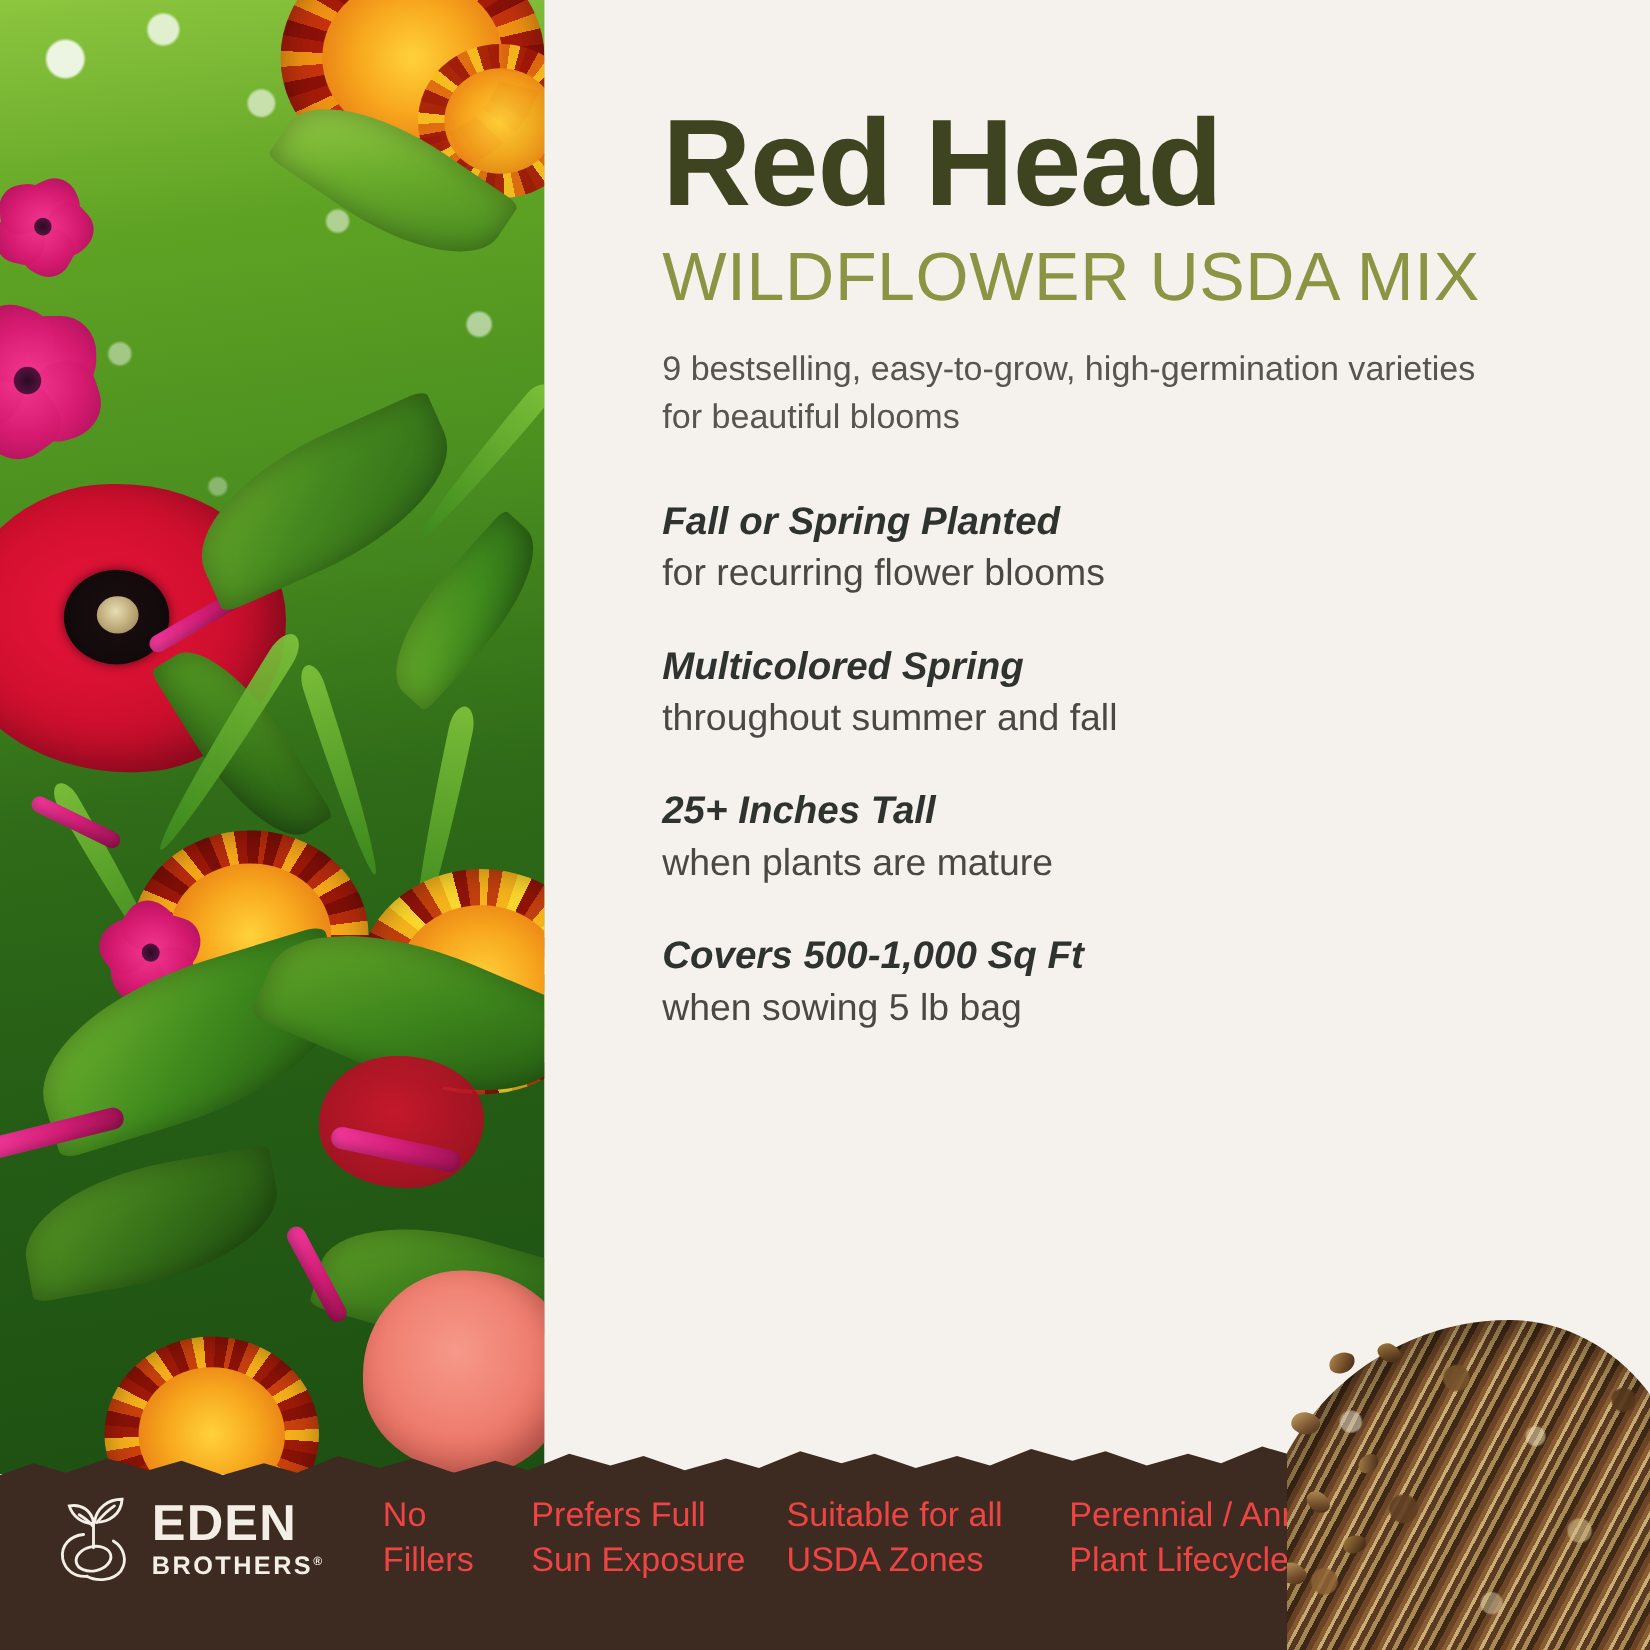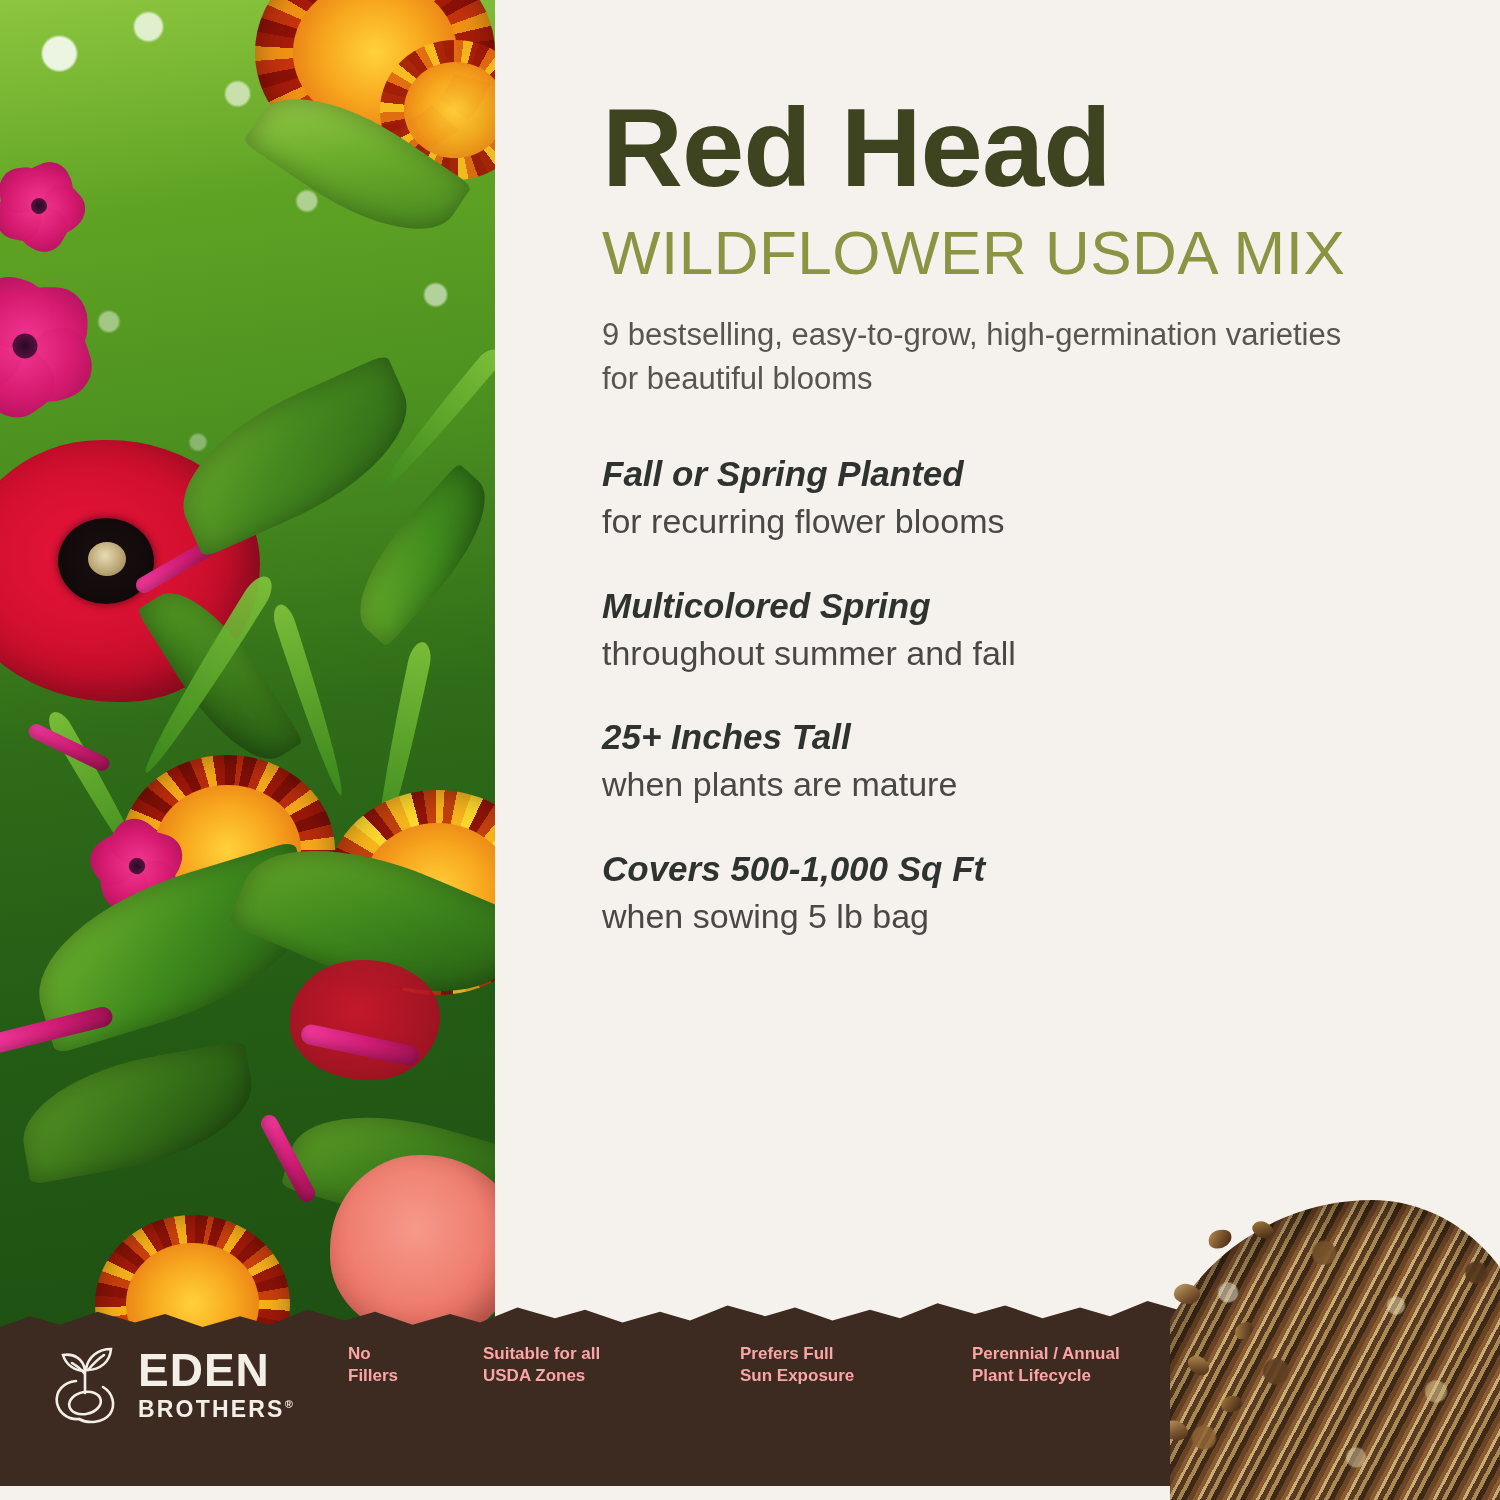--- a/index.html
+++ b/index.html
@@ -262,21 +262,21 @@
     font-weight: 400;
     line-height: 1.25;
     color: #4a4845;
     margin: 5px 0 0 0;
   }
 
   
   .footer {
     position: absolute;
     left: 0;
-    bottom: 14px;
+    bottom: 0;
     width: 1500px;
     height: 215px;
     background: #3d2b22;
     -webkit-clip-path: polygon(
       0% 26%, 2% 21%, 4% 25%, 6.5% 19%, 9% 24%, 11% 20%, 13.5% 26%, 16% 21%,
       18% 25%, 20.5% 18%, 23% 23%, 25% 19%, 27.5% 25%, 30% 20%, 32% 24%,
       34.5% 17%, 37% 22%, 39% 18%, 41.5% 24%, 44% 19%, 46% 23%, 48.5% 16%,
       51% 21%, 53% 17%, 55.5% 23%, 58% 18%, 60% 22%, 62.5% 15%, 65% 20%,
       67% 16%, 69.5% 22%, 72% 17%, 74% 21%, 76.5% 14%, 79% 19%, 81% 15%,
       83.5% 21%, 86% 16%, 88% 20%, 90.5% 13%, 93% 18%, 95% 14%, 97.5% 20%,
@@ -325,24 +325,24 @@
   .brand-brothers sup {
     font-size: 11px;
     vertical-align: super;
   }
   .benefits {
     display: flex;
     flex: 1;
     gap: 0;
   }
   .benefit {
-    font-size: 17px;
-    font-weight: 700;
+    font-size: 31px;
+    font-weight: 400;
     line-height: 1.32;
-    color: #fca5a5;
+    color: #ef4444;
     white-space: pre-line;
   }
   .b0 { width: 135px; }
   .b1 { width: 257px; }
   .b2 { width: 232px; }
   .b3 { width: 280px; }
 
   
   .seed-pile {
     position: absolute;
@@ -507,24 +507,24 @@
         </svg>
         <div class="brand-words">
           <div class="brand-eden">EDEN</div>
           <div class="brand-brothers"><span>BROTHERS</span><sup>®</sup></div>
         </div>
       </div>
 
       <div class="benefits">
         <div class="benefit b0">No
 Fillers</div>
+        <div class="benefit b2">Prefers Full
+Sun Exposure</div>
         <div class="benefit b1">Suitable for all
 USDA Zones</div>
-        <div class="benefit b2">Prefers Full
-Sun Exposure</div>
         <div class="benefit b3">Perennial / Annual
 Plant Lifecycle</div>
       </div>
     </div>
   </div>
 
   <div class="seed-pile">
     <div class="seed-mound"></div>
     <div class="seed sd1"></div>
     <div class="seed sd2"></div>

